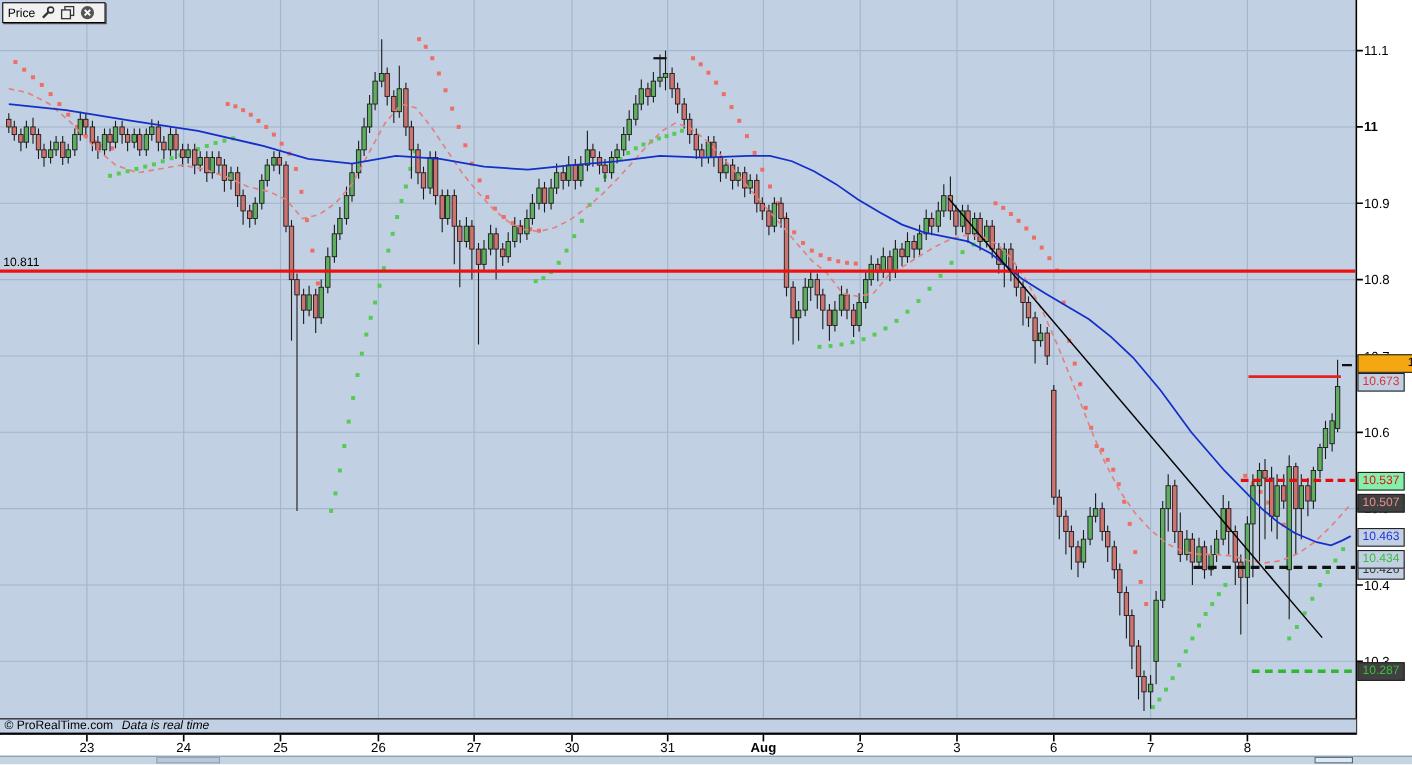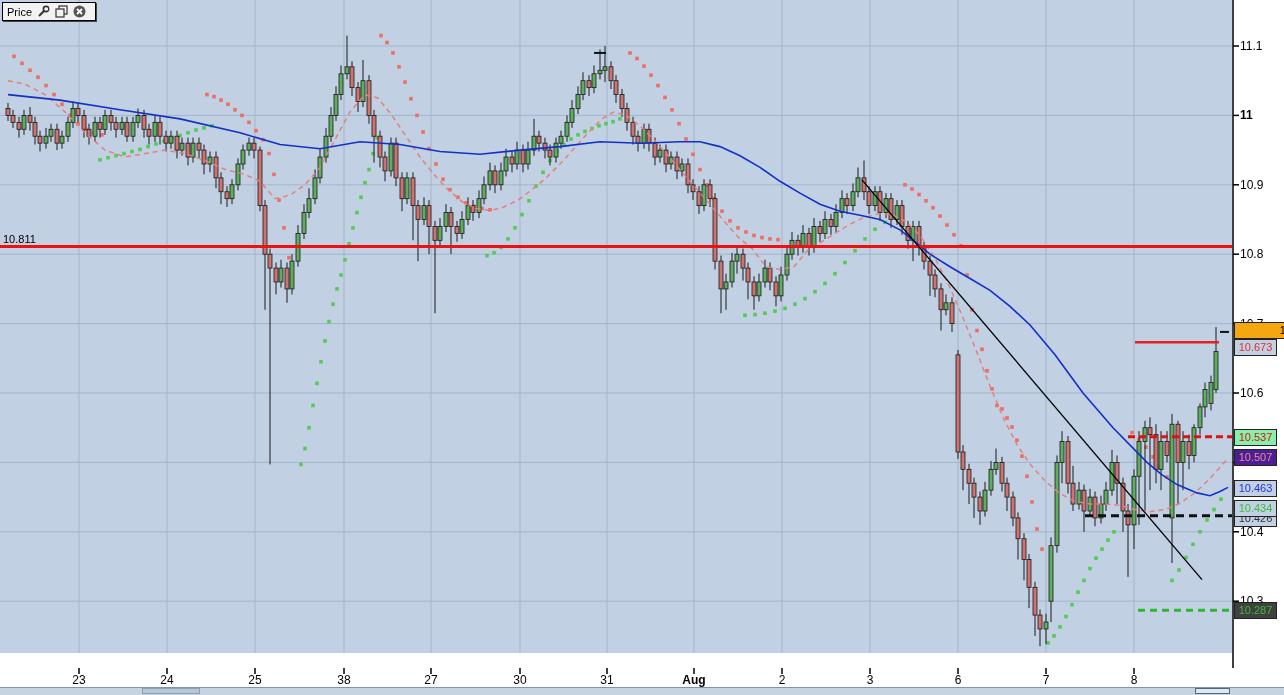--- a/index.html
+++ b/index.html
@@ -742,26 +742,30 @@
       <svg width="13" height="13" viewBox="0 0 13 13">
         <circle cx="6.5" cy="6.5" r="6" fill="#555"></circle>
         <line x1="4" y1="4" x2="9" y2="9" stroke="#fff" stroke-width="1.8"></line>
         <line x1="9" y1="4" x2="4" y2="9" stroke="#fff" stroke-width="1.8"></line>
       </svg>
     </span>
   </div>
 
   <div id="hline-label" class="overlay" style="left:3px;top:233px;">10.811</div>
 
+  <div id="footer-bar" class="overlay">
+    <span>© ProRealTime.com</span>
+    <span class="rt">Data is real time</span>
+  </div>
 
   <div id="xlabels">
       <div class="xlab" style="left: 79px; text-align: center;">23</div>
       <div class="xlab" style="left: 167px;">24</div>
       <div class="xlab" style="left: 255px;">25</div>
-      <div class="xlab" style="left: 344px;">38</div>
+      <div class="xlab" style="left: 344px;">26</div>
       <div class="xlab" style="left: 431px;">27</div>
       <div class="xlab" style="left: 520px;">30</div>
       <div class="xlab" style="left: 607px; text-align: center;">31</div>
       <div class="xlab" style="left: 694px; font-weight: bold;">Aug</div>
       <div class="xlab" style="left: 782px;">2</div>
       <div class="xlab" style="left: 870px;">3</div>
       <div class="xlab" style="left: 958px;">6</div>
       <div class="xlab" style="left: 1046px;">7</div>
       <div class="xlab" style="left: 1134px;">8</div>
     </div>
@@ -773,21 +777,21 @@
       <div class="ylab" style="top: 316.6px;">10.7</div>
       <div class="ylab" style="top: 386px;">10.6</div>
       <div class="ylab" style="top: 455.4px;">10.5</div>
       <div class="ylab" style="top: 524.8px;">10.4</div>
       <div class="ylab" style="top: 594.2px;">10.3</div>
     </div>
   <div id="ptags">
       <div class="ptag" style="top: 322px; background: rgb(244, 167, 17); color: rgb(0, 0, 0); padding-left: 38px;">10.69</div>
       <div class="ptag" style="top: 339px; background: rgb(193, 208, 227); color: rgb(224, 48, 48);">10.673</div>
       <div class="ptag" style="top: 429px; background: #86efac; color: rgb(224, 16, 16);">10.537</div>
-      <div class="ptag" style="top: 449px; background: #4c1d95; color: rgb(234, 143, 143);">10.507</div>
+      <div class="ptag" style="top: 449px; background: #404040; color: rgb(234, 143, 143);">10.507</div>
       <div class="ptag" style="top: 480px; background: rgb(193, 208, 227); color: rgb(34, 51, 221);">10.463</div>
       <div class="ptag" style="top: 510px; background: rgb(193, 208, 227); color: rgb(51, 51, 51);">10.426</div>
       <div class="ptag" style="top: 500px; background: rgb(193, 208, 227); color: rgb(61, 187, 61);">10.434</div>
       <div class="ptag" style="top: 602px; background: #404040; color: rgb(61, 187, 61);">10.287</div>
     </div>
 
   <div id="bottom-strip" class="overlay"></div>
   <div id="strip-thumbs">
       <div class="strip-thumb" style="left: 142px; width: 58px; background: rgb(185, 200, 217); border: 1px solid rgb(140, 160, 181);"></div>
       <div class="strip-thumb" style="left: 1195px; width: 35px; background: rgb(221, 232, 242); border: 1px solid rgb(85, 103, 122);"></div>

